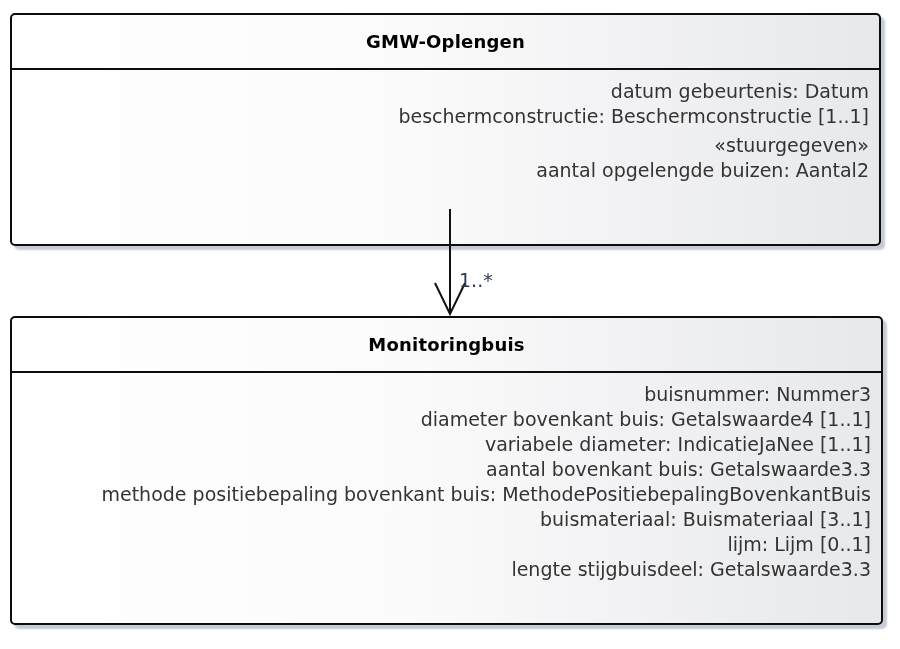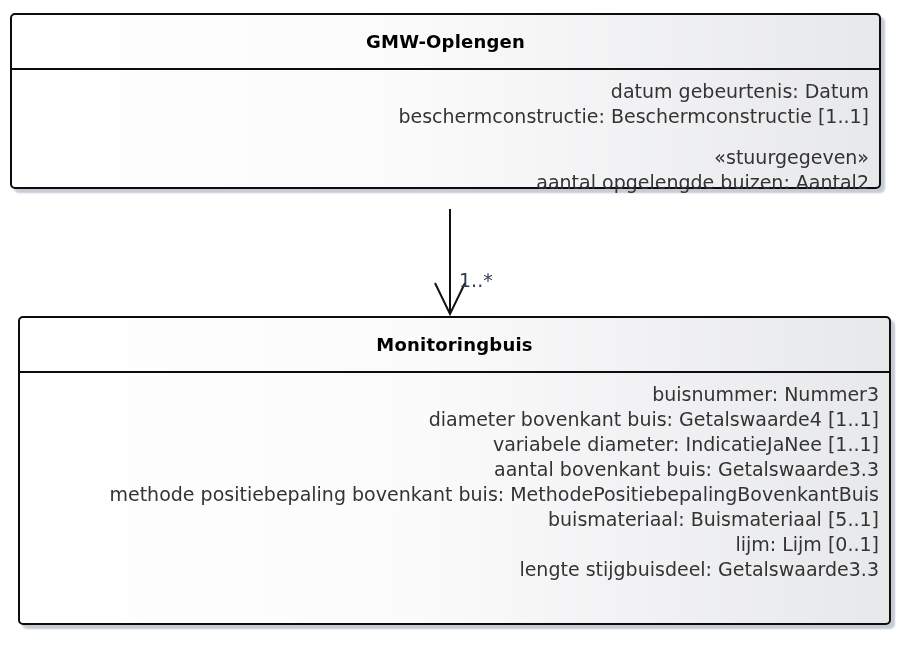--- a/index.html
+++ b/index.html
@@ -34,21 +34,21 @@
     padding: 9px 10px 0 8px;
     font-size: 19px;
     color: #333333;
   }
   .attr {
     line-height: 25px;
     white-space: nowrap;
     text-align: right;
   }
   .stereo {
-    margin-top: 16px;
+    margin-top: 4px;
     padding-left: 13px;
   }
   .connector {
     position: absolute;
     left: 0;
     top: 0;
     width: 900px;
     height: 649px;
   }
   .mult-label {
@@ -58,43 +58,43 @@
     font-size: 19px;
     color: #2e3b52;
     white-space: nowrap;
   }
 </style>
 </head>
 <body>
 
 <div class="canvas">
 
-  <div class="uml-class" style="left:10px; top:13px; width:871px; height:176px;">
+  <div class="uml-class" style="left:10px; top:13px; width:871px; height:233px;">
     <div class="uml-title">GMW-Oplengen</div>
     <div class="uml-body">
       <div class="attr">datum gebeurtenis: Datum</div>
       <div class="attr">beschermconstructie: Beschermconstructie [1..1]</div>
       <div class="attr stereo">«stuurgegeven»</div>
       <div class="attr">aantal opgelengde buizen: Aantal2</div>
     </div>
   </div>
 
   <svg class="connector" viewBox="0 0 900 649" xmlns="http://www.w3.org/2000/svg">
     <line x1="450" y1="209" x2="450" y2="314" stroke="#111111" stroke-width="2"></line>
     <polyline points="435,283 450,314 465,283" fill="none" stroke="#111111" stroke-width="2"></polyline>
   </svg>
   <div class="mult-label">1..*</div>
 
-  <div class="uml-class" style="left:18px; top:316px; width:873px; height:309px;">
+  <div class="uml-class" style="left:10px; top:316px; width:873px; height:309px;">
     <div class="uml-title">Monitoringbuis</div>
     <div class="uml-body">
       <div class="attr">buisnummer: Nummer3</div>
       <div class="attr">diameter bovenkant buis: Getalswaarde4 [1..1]</div>
       <div class="attr">variabele diameter: IndicatieJaNee [1..1]</div>
       <div class="attr">aantal bovenkant buis: Getalswaarde3.3</div>
       <div class="attr">methode positiebepaling bovenkant buis: MethodePositiebepalingBovenkantBuis</div>
-      <div class="attr">buismateriaal: Buismateriaal [5..1]</div>
+      <div class="attr">buismateriaal: Buismateriaal [3..1]</div>
       <div class="attr">lijm: Lijm [0..1]</div>
       <div class="attr">lengte stijgbuisdeel: Getalswaarde3.3</div>
     </div>
   </div>
 
 </div>
 
 </body></html>

